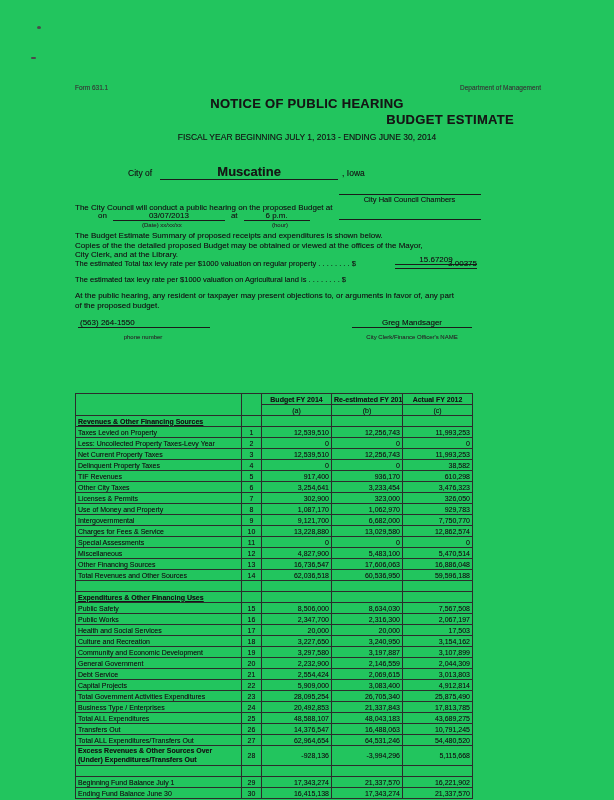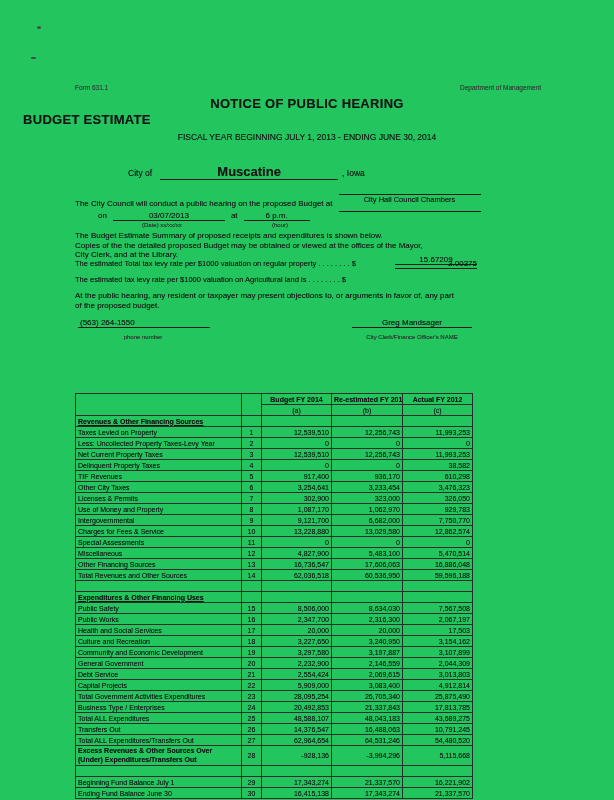--- a/index.html
+++ b/index.html
@@ -4,27 +4,27 @@
 <style>
   html,body{margin:0;padding:0;background:#ffffff;}
   .sheet{
     position:relative;width:614px;height:800px;background:#22c55e;overflow:hidden;
     font-family:"Liberation Sans", sans-serif;color:#151515;
     text-shadow:0 0 0.4px rgba(20,20,20,0.45);
   }
   .artifact{position:absolute;background:#4a4a4a;border-radius:50%;}
   .meta{position:absolute;left:75px;top:84px;width:466px;display:flex;justify-content:space-between;font-size:6.5px;color:#3d3d3d;}
   .t1{position:absolute;top:96px;left:0;width:614px;text-align:center;font-weight:bold;font-size:13px;letter-spacing:0.3px;}
-  .t2{position:absolute;top:112px;left:0;width:514px;text-align:left;font-weight:bold;font-size:13px;letter-spacing:0.3px;margin-left:23px;}
+  .t2{position:absolute;top:112px;left:0;width:514px;text-align:right;font-weight:bold;font-size:13px;letter-spacing:0.3px;}
   .fy{position:absolute;top:132px;left:0;width:614px;text-align:center;font-size:8.5px;}
   .cityrow{position:absolute;top:164px;left:128px;display:flex;align-items:baseline;font-size:8.5px;}
   .fill{display:inline-block;border-bottom:1px solid #1b1b1b;text-align:center;vertical-align:baseline;}
   .cityname{width:178px;font-weight:bold;font-size:13px;}
   .hearrow{position:absolute;top:194px;left:75px;display:flex;align-items:center;font-size:8px;white-space:nowrap;}
-  .place{width:142px;border-top:1px solid #1b1b1b;margin-left:6px;font-size:7.5px;padding-bottom:7px;}
+  .place{width:142px;border-top:1px solid #1b1b1b;margin-left:6px;font-size:7.5px;padding-bottom:15px;}
   .daterow{position:absolute;top:211px;left:98px;display:flex;align-items:baseline;gap:6px;font-size:8px;}
   .datefill{width:112px;}
   .timefill{width:66px;}
   .hint{position:absolute;font-size:6px;color:#2e2e2e;}
   .para{position:absolute;left:75px;font-size:8px;line-height:9.5px;white-space:pre-line;width:490px;}
   .levylbl{position:absolute;left:75px;font-size:7.5px;white-space:nowrap;max-width:316px;overflow:hidden;}
   .levyval{position:absolute;left:395px;width:82px;font-size:8px;}
   .sigfill{position:absolute;font-size:8px;}
   .sighint{position:absolute;font-size:6px;color:#2e2e2e;text-align:center;}
   table.budget{position:absolute;top:393px;left:75px;width:397px;border-collapse:collapse;table-layout:fixed;font-size:7px;color:#141414;}

